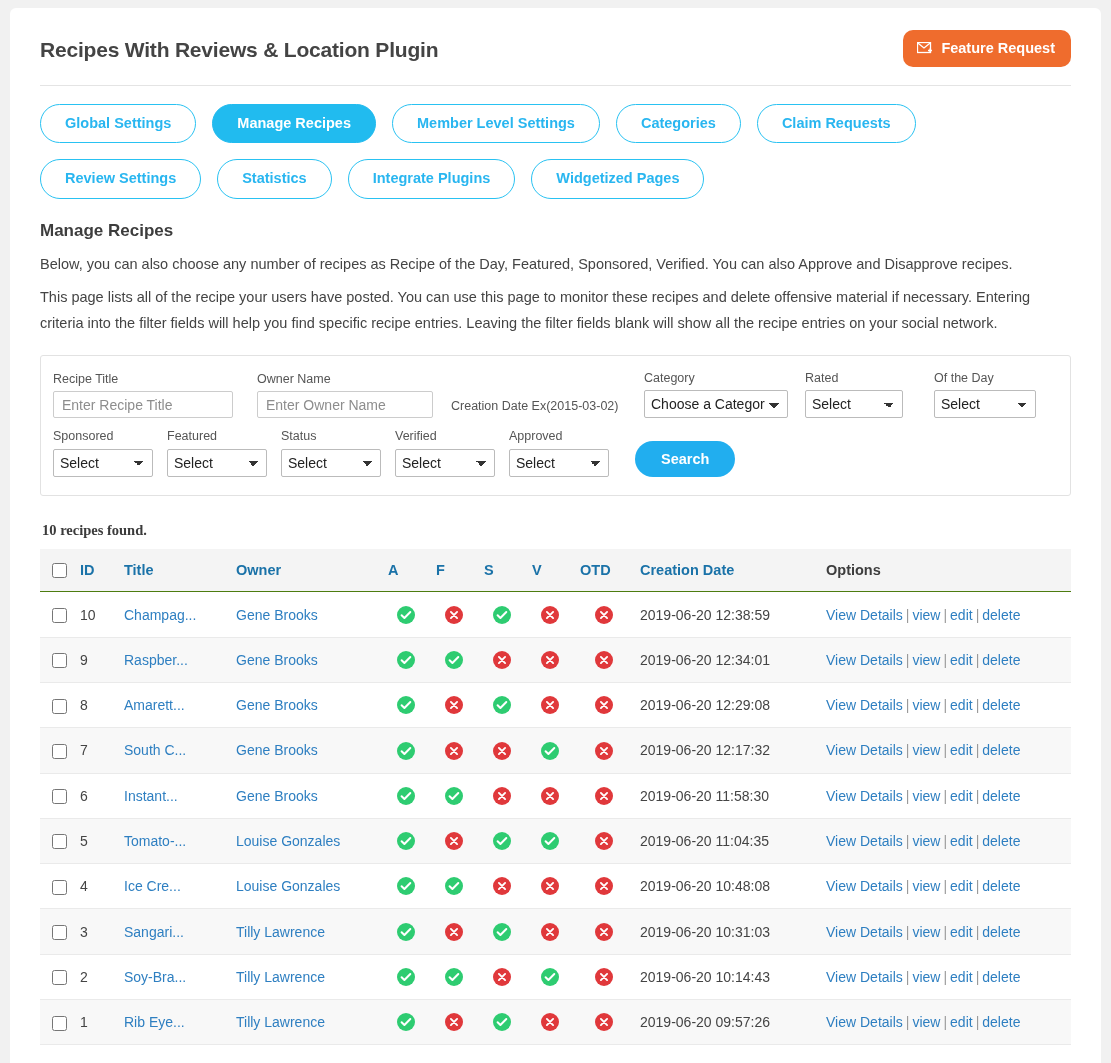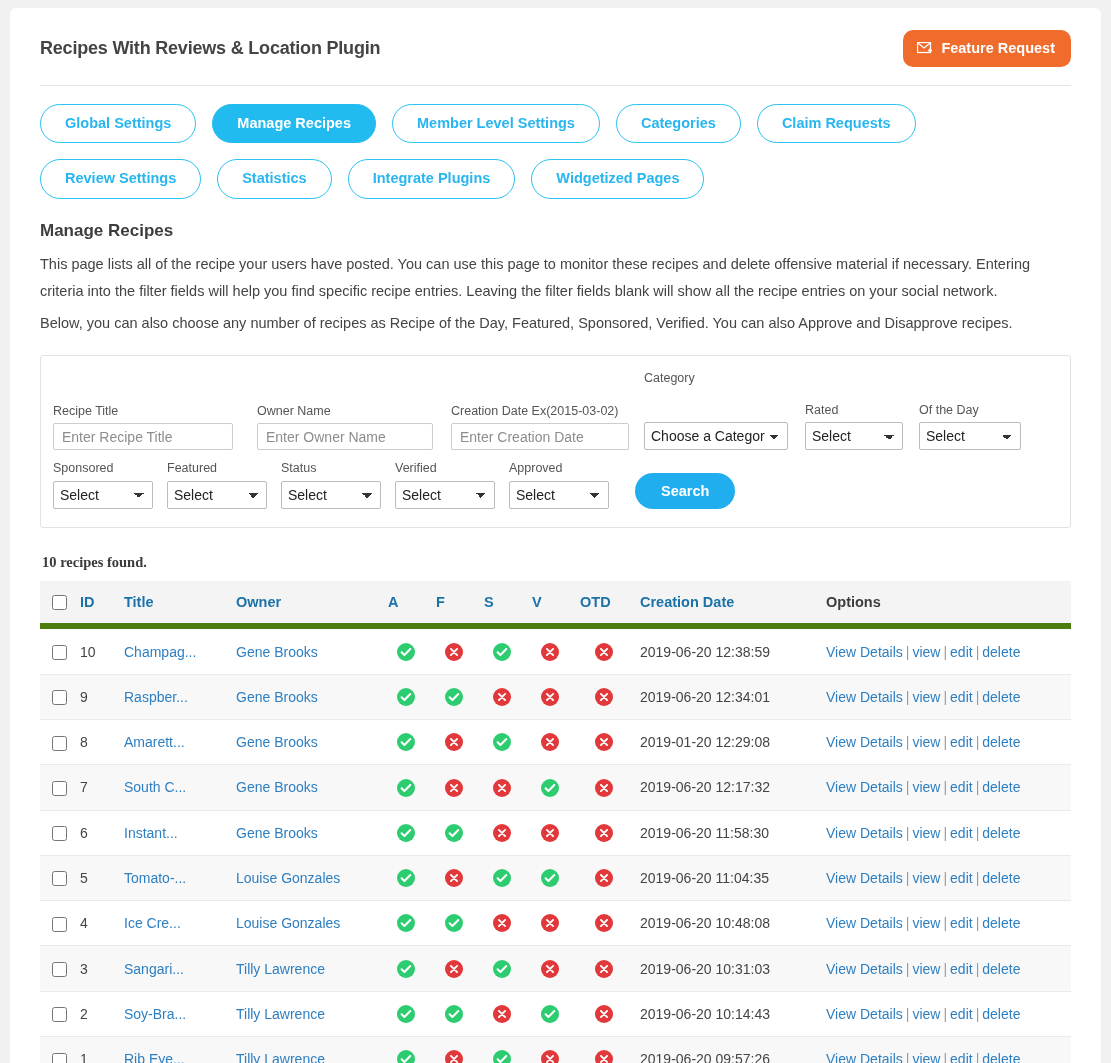--- a/index.html
+++ b/index.html
@@ -25,21 +25,21 @@
 
   
   .header-row {
     display: flex;
     align-items: flex-start;
     justify-content: space-between;
     padding-bottom: 18px;
     border-bottom: 1px solid #e4e4e4;
   }
   .page-title {
-    font-size: 18px;
+    font-size: 21px;
     font-weight: bold;
     color: #444444;
     margin: 8px 0 0 0;
     letter-spacing: -0.2px;
   }
   .feature-btn {
     background: #ef6c2d;
     color: #ffffff;
     border: none;
     border-radius: 10px;
@@ -142,23 +142,23 @@
       linear-gradient(135deg, #333 50%, transparent 50%);
     background-position:
       calc(100% - 13px) calc(50% + 1px),
       calc(100% - 8px) calc(50% + 1px);
     background-size: 5px 5px, 5px 5px;
     background-repeat: no-repeat;
   }
   .w-recipe  { width: 180px; margin-right: 24px; justify-content: center; }
   .w-owner   { width: 176px; margin-right: 18px; }
   .w-date    { width: 178px; margin-right: 15px; }
-  .w-cat     { width: 144px; margin-right: 17px; gap: 32px; }
+  .w-cat     { width: 144px; margin-right: 17px; }
   .w-rated   { width: 98px;  margin-right: 16px; }
-  .w-otd     { width: 102px; }
+  .w-otd     { width: 102px; margin-left: 15px; }
   .w-sel     { width: 100px; margin-right: 14px; }
   .search-btn {
     background: #21aeef;
     color: #ffffff;
     border: none;
     border-radius: 20px;
     font-size: 14.5px;
     font-weight: bold;
     padding: 10px 26px;
     margin-left: 12px;
@@ -179,21 +179,21 @@
     border-collapse: collapse;
     font-size: 14px;
   }
   table.recipes thead th {
     background: #f4f4f4;
     color: #1a72a8;
     font-weight: bold;
     font-size: 14.5px;
     text-align: left;
     padding: 13px 6px;
-    border-bottom: 6px solid #4d7c0f;
+    border-bottom: 1px solid #4d7c0f;
     white-space: nowrap;
   }
   table.recipes thead th.plain { color: #3d3d3d; }
   table.recipes tbody td {
     padding: 13px 6px;
     border-bottom: 1px solid #eaeaea;
     color: #444444;
     vertical-align: middle;
     white-space: nowrap;
   }
@@ -255,37 +255,36 @@
         <button class="tab">Categories</button>
         <button class="tab">Claim Requests</button>
         <button class="tab">Review Settings</button>
         <button class="tab">Statistics</button>
         <button class="tab">Integrate Plugins</button>
         <button class="tab">Widgetized Pages</button>
       </div>
 
     <div class="intro">
       <div class="section-title">Manage Recipes</div>
+      <p>Below, you can also choose any number of recipes as Recipe of the Day, Featured, Sponsored, Verified. You can also Approve and Disapprove recipes.</p>
       <p>This page lists all of the recipe your users have posted. You can use this page to monitor these recipes and delete offensive material if necessary. Entering criteria into the filter fields will help you find specific recipe entries. Leaving the filter fields blank will show all the recipe entries on your social network.</p>
-      <p>Below, you can also choose any number of recipes as Recipe of the Day, Featured, Sponsored, Verified. You can also Approve and Disapprove recipes.</p>
     </div>
 
     <div class="filters">
       <div class="filter-row">
         <div class="field w-recipe">
           <label>Recipe Title</label>
           <input type="text" placeholder="Enter Recipe Title" style="">
         </div>
         <div class="field w-owner">
           <label>Owner Name</label>
           <input type="text" placeholder="Enter Owner Name" style="">
         </div>
         <div class="field w-date">
           <label>Creation Date Ex(2015-03-02)</label>
-          <input type="text" placeholder="Enter Creation Date" style="">
         </div>
         <div class="field w-cat">
           <label>Category</label>
           <select>
             <option>Choose a Category</option>
           </select>
         </div>
         <div class="field w-rated">
           <label>Rated</label>
           <select>
@@ -415,21 +414,21 @@
                 </svg></span></td>
             <td class="col-flag"><span class="badge yes"><svg width="18" height="18" viewBox="0 0 18 18">
                   <path d="M4.6 9.2 L7.4 12 L13.3 6" fill="none" stroke="#fff" stroke-width="2" stroke-linecap="round" stroke-linejoin="round"></path>
                 </svg></span></td>
             <td class="col-flag"><span class="badge no"><svg width="18" height="18" viewBox="0 0 18 18">
                   <path d="M5.9 5.9 L12.1 12.1 M12.1 5.9 L5.9 12.1" stroke="#fff" stroke-width="1.9" stroke-linecap="round"></path>
                 </svg></span></td>
             <td class="col-otd"><span class="badge no"><svg width="18" height="18" viewBox="0 0 18 18">
                   <path d="M5.9 5.9 L12.1 12.1 M12.1 5.9 L5.9 12.1" stroke="#fff" stroke-width="1.9" stroke-linecap="round"></path>
                 </svg></span></td>
-            <td class="col-date">2019-01-20 12:29:08</td>
+            <td class="col-date">2019-06-20 12:29:08</td>
             <td class="col-opts"><span class="link">View Details</span><span class="sep">|</span><span class="link">view</span><span class="sep">|</span><span class="link">edit</span><span class="sep">|</span><span class="link">delete</span></td>
           </tr>
           <tr>
             <td class="col-check"><input type="checkbox" style=""></td>
             <td class="col-id">7</td>
             <td class="col-title"><span class="link">South C...</span></td>
             <td class="col-owner"><span class="link">Gene Brooks</span></td>
             <td class="col-flag"><span class="badge yes"><svg width="18" height="18" viewBox="0 0 18 18">
                   <path d="M4.6 9.2 L7.4 12 L13.3 6" fill="none" stroke="#fff" stroke-width="2" stroke-linecap="round" stroke-linejoin="round"></path>
                 </svg></span></td>

